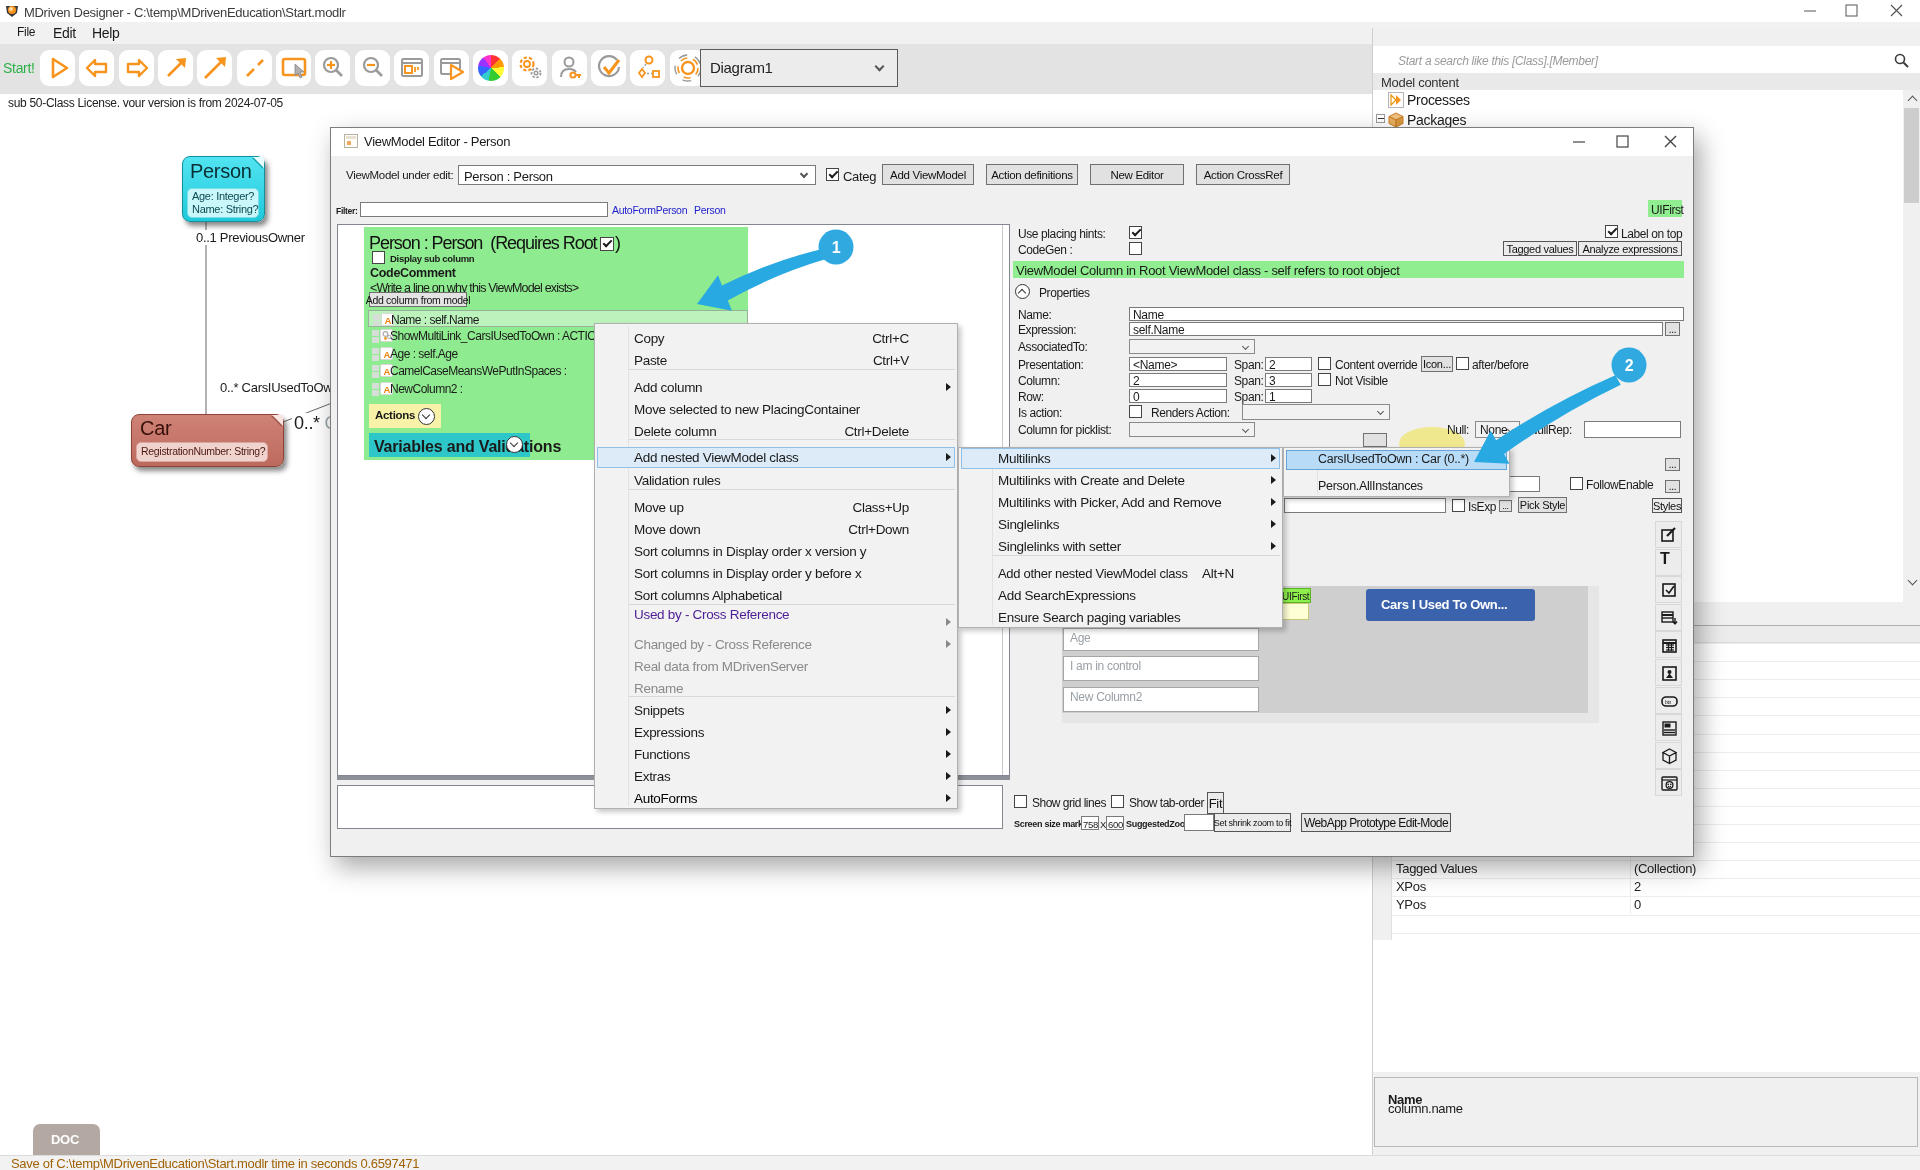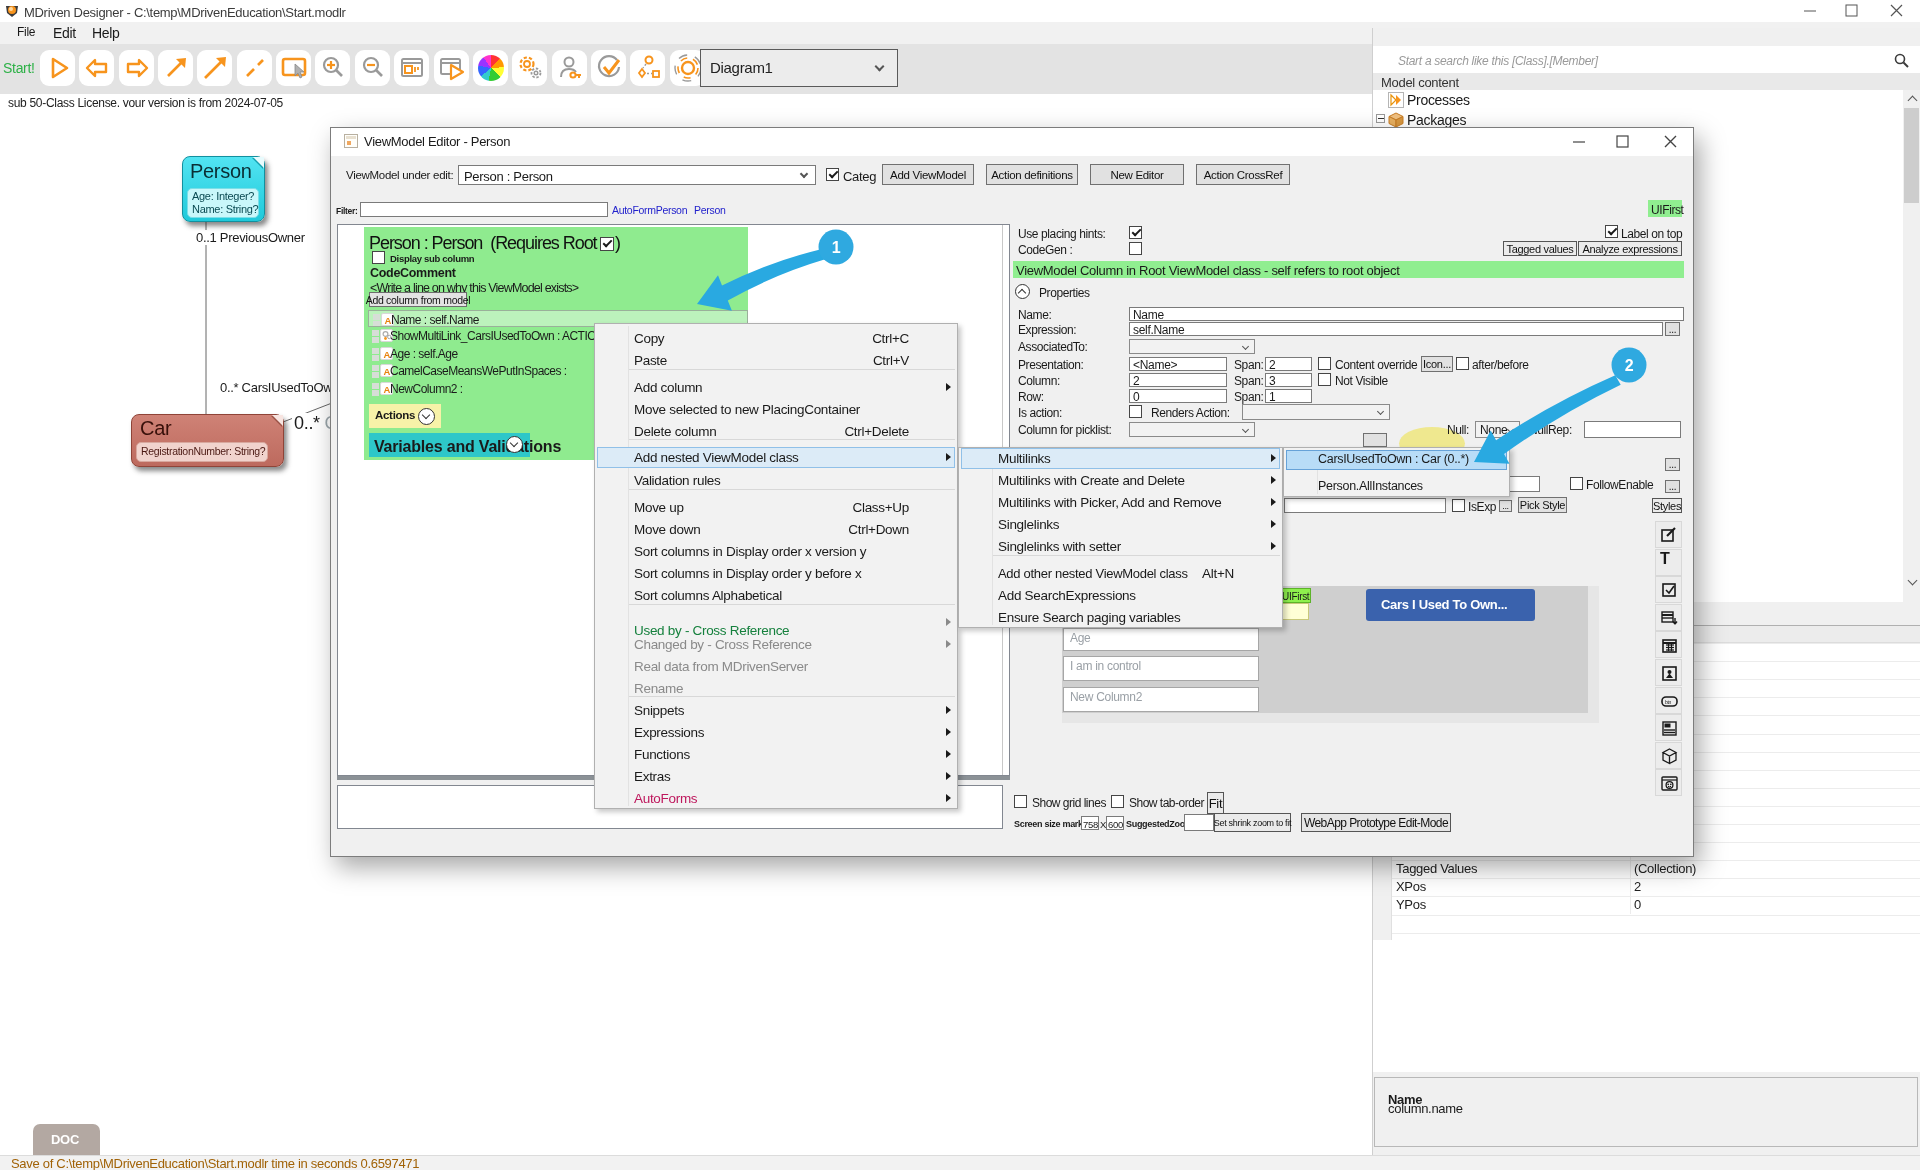--- a/index.html
+++ b/index.html
@@ -541,36 +541,36 @@
     <div class="mi" style="top:148.5px;color:#1a1a1a">Validation rules</div>
     <div class="msep" style="top:164.5px"></div>
     <div class="mi" style="top:175.5px;color:#1a1a1a">Move up</div>
     <div class="msc" style="top:175.5px;color:#1a1a1a">Class+Up</div>
     <div class="mi" style="top:197.5px;color:#1a1a1a">Move down</div>
     <div class="msc" style="top:197.5px;color:#1a1a1a">Ctrl+Down</div>
     <div class="mi" style="top:220.0px;color:#1a1a1a">Sort columns in Display order x version y</div>
     <div class="mi" style="top:242.0px;color:#1a1a1a">Sort columns in Display order y before x</div>
     <div class="mi" style="top:264.0px;color:#1a1a1a">Sort columns Alphabetical</div>
     <div class="msep" style="top:279.5px"></div>
-    <div class="mi" style="top:299px;color:#15803d">Used by - Cross Reference</div>
+    <div class="mi" style="top:283px;color:#4c1d95">Used by - Cross Reference</div>
     <div class="mar" style="top:293.5px;border-left-color:#8a8a8a"></div>
     <div class="mi" style="top:312.5px;color:#8a8a8a">Changed by - Cross Reference</div>
     <div class="mar" style="top:315.5px;border-left-color:#8a8a8a"></div>
     <div class="mi" style="top:334.5px;color:#8a8a8a">Real data from MDrivenServer</div>
     <div class="mi" style="top:356.5px;color:#8a8a8a">Rename</div>
     <div class="msep" style="top:372.0px"></div>
     <div class="mi" style="top:378.5px;color:#1a1a1a">Snippets</div>
     <div class="mar" style="top:381.5px;border-left-color:#1a1a1a"></div>
     <div class="mi" style="top:400.5px;color:#1a1a1a">Expressions</div>
     <div class="mar" style="top:403.5px;border-left-color:#1a1a1a"></div>
     <div class="mi" style="top:422.5px;color:#1a1a1a">Functions</div>
     <div class="mar" style="top:425.5px;border-left-color:#1a1a1a"></div>
     <div class="mi" style="top:444.5px;color:#1a1a1a">Extras</div>
     <div class="mar" style="top:447.5px;border-left-color:#1a1a1a"></div>
-    <div class="mi" style="top:466.5px;color:#be185d">AutoForms</div>
+    <div class="mi" style="top:466.5px;color:#000000">AutoForms</div>
     <div class="mar" style="top:469.5px;border-left-color:#1a1a1a"></div>
   </div>
 <div class="a" style="left:958px;top:447px;width:325px;height:181px;background:#f2f2f2;border:1px solid #b0b0b0;box-shadow:3px 3px 5px rgba(0,0,0,.22)">
     <div class="a" style="left:33px;top:2px;width:1px;height:175px;background:#e2e2e2"></div>
     <div class="a" style="left:2px;top:-0.5px;right:2px;height:21px;background:#dcebf7;border:1px solid #90c0e8"></div>
     <div class="mi" style="top:2.5px;color:#1a1a1a">Multilinks</div>
     <div class="mar" style="top:5.5px;border-left-color:#1a1a1a"></div>
     <div class="mi" style="top:24.5px;color:#1a1a1a">Multilinks with Create and Delete</div>
     <div class="mar" style="top:27.5px;border-left-color:#1a1a1a"></div>
     <div class="mi" style="top:46.5px;color:#1a1a1a">Multilinks with Picker, Add and Remove</div>

